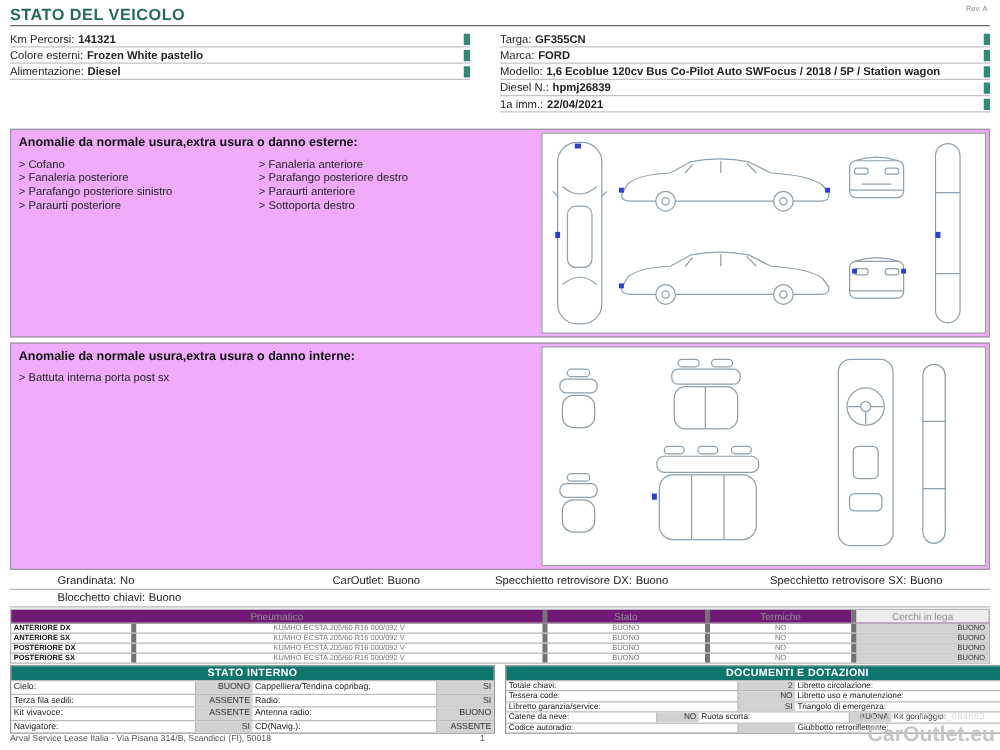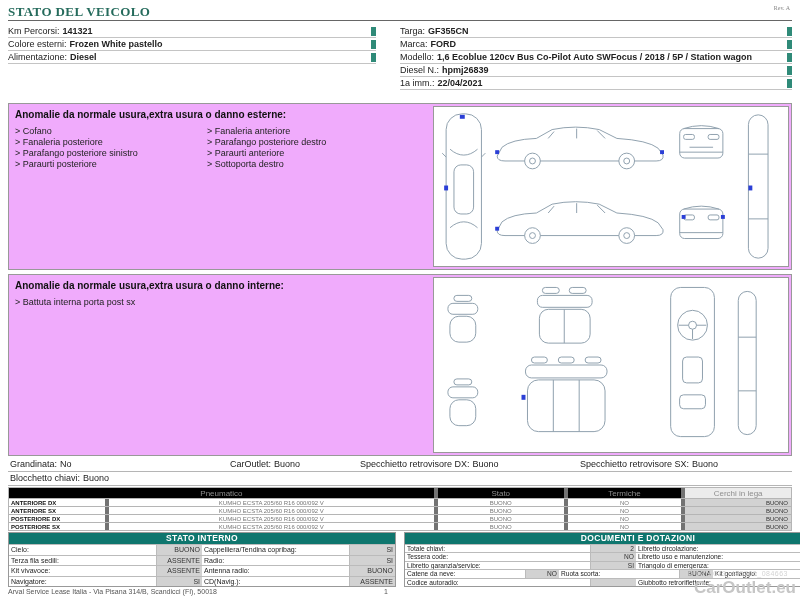--- a/index.html
+++ b/index.html
@@ -1,21 +1,21 @@
 <!DOCTYPE html>
 <html><head>
 <meta charset="utf-8">
 <style>
   * { margin:0; padding:0; box-sizing:border-box; }
   html,body { background:#e9e9e9; }
   body { font-family:"Liberation Sans","DejaVu Sans",sans-serif; }
   .page { position:relative; width:800px; height:600px; background:#ffffff; overflow:hidden; }
 
   
-  .hdr { position:absolute; left:8px; top:4px; width:784px; height:17px; border-bottom:1px solid #666;font-family:Liberation Serif, serif; }
+  .hdr { position:absolute; left:8px; top:4px; width:784px; height:17px; border-bottom:1px solid #666; }
   .hdr .title { color:#256b5c; font-weight:bold; font-size:13px; letter-spacing:.4px; }
   .hdr .rev { position:absolute; right:2px; top:1px; font-size:6px; color:#888; }
 
   
   .info { position:absolute; left:8px; top:25px; width:784px; height:76px; }
   .icol { position:absolute; top:0; }
   .icol.l { left:0; width:368px; }
   .icol.r { left:392px; width:392px; }
   .irow { display:flex; align-items:flex-start; border-bottom:1px solid #c4c4c4; font-size:9px; color:#222; min-height:13px; padding-top:1px; }
   .irow .lbl { white-space:nowrap; margin-right:3px; }
@@ -33,29 +33,29 @@
   .alist ul { list-style:none; width:192px; }
   .alist li { font-size:9px; color:#222; line-height:11px; white-space:nowrap; }
   .alist li::before { content:"> "; }
   .dbox { position:absolute; left:424px; top:2px; right:2px; bottom:2px; border:1px solid #999; background:#fff; }
   .dbox svg { width:100%; height:100%; display:block; }
 
   
   .summary { position:absolute; left:8px; top:458px; width:784px; }
   .srow { position:relative; height:14px; border-bottom:1px solid #b5b5b5; font-size:9px; color:#222; }
   .srow .pair { position:absolute; top:1px; white-space:nowrap; }
-  .srow .pair .lbl { color:#222; }
+  .srow .pair .lbl { color:#222;margin-left:36px; }
   .srow .pair .val { margin-left:3px; }
 
   
   .tyres { position:absolute; left:8px; top:487px; width:784px; border:1px solid #b5b5b5; border-bottom:none; font-family:"Liberation Sans","DejaVu Sans",sans-serif; }
   .trow { display:flex; border-bottom:1px solid #b5b5b5; }
   .trow > div { border-left:4px solid #737373; overflow:hidden; white-space:nowrap; }
   .trow > div:first-child { border-left:none; }
-  .thead { background:#000000; color:#8e8e8e; font-size:8px; height:11px; line-height:11px; }
+  .thead { background:#701a75; color:#8e8e8e; font-size:8px; height:11px; line-height:11px; }
   .thead .h1 { width:426px; text-align:center; }
   .cw2 { width:130px; text-align:center; }
   .cw3 { width:118px; text-align:center; }
   .cw4 { width:110px; text-align:center; }
   .tdata { font-size:6px; height:8px; line-height:8px; color:#777; }
   .tdata .pos { width:96px; font-weight:bold; color:#111; padding-left:2px; text-align:left; }
   .tdata .desc { width:330px; text-align:center; }
   .tdata .cw4 { background:#d2d2d2; text-align:right; padding-right:3px; color:#333; }
 
   

